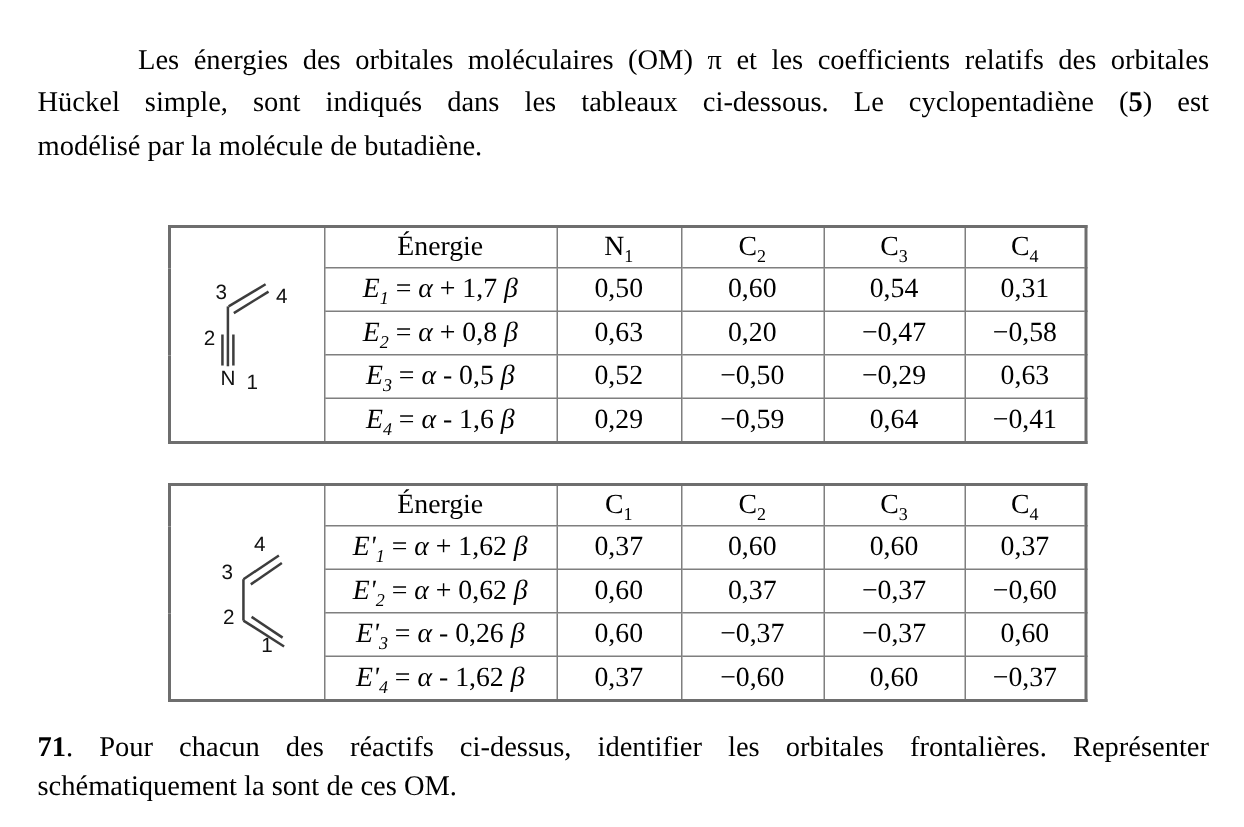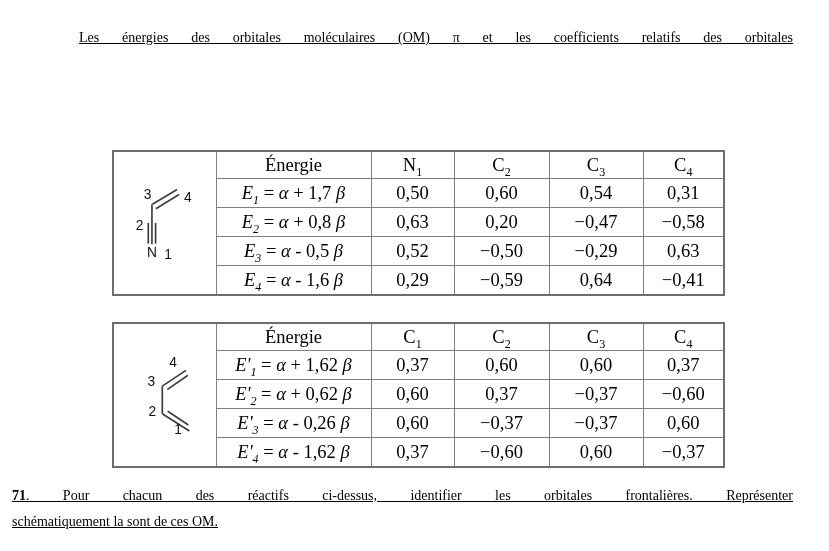--- a/index.html
+++ b/index.html
@@ -1,21 +1,21 @@
 <!DOCTYPE html>
 <html><head>
 <meta charset="utf-8">
 <style>
   html,body{margin:0;padding:0;background:#ffffff;}
   body{width:829px;height:551px;overflow:hidden;
        font-family:"Liberation Serif","DejaVu Serif",serif;color:#000;}
   .page{position:relative;width:829px;height:551px;background:#fff;}
 
   
-  .para{position:absolute;left:12px;width:781px;font-size:14px;text-decoration:underline;}
+  .para{position:absolute;left:25px;width:781px;font-size:19px;}
   #intro{top:30px;}
   #question{top:488px;}
   .jline{text-align:justify;text-align-last:justify;height:28.4px;white-space:normal;}
   #question .jline{height:25.5px;}
   .lline{text-align:left;height:28.4px;}
   .indent{padding-left:67px;}
   .b{font-weight:bold;}
   .i{font-style:italic;}
   sub{font-size:0.65em;line-height:0;}
 
@@ -34,20 +34,22 @@
   svg.mol text{font-family:"Liberation Sans","DejaVu Sans",sans-serif;font-size:14px;
                fill:#111;text-anchor:middle;}
 </style>
 </head>
 <body>
 
 <div class="page">
 
   <div class="para" id="intro">
     <div class="jline indent"><span>Les énergies des orbitales moléculaires (OM) π et les coefficients relatifs des orbitales</span></div>
+    <div class="jline"><span>Hückel simple, sont indiqués dans les tableaux ci-dessous. Le cyclopentadiène (</span><span class="b">5</span><span>) est</span></div>
+    <div class="lline"><span>modélisé par la molécule de butadiène.</span></div>
   </div>
 
   <table class="htable" id="table1">
     <colgroup>
       <col style="width:103px">
         <col style="width:155px">
         <col style="width:83px">
       <col style="width:95px">
         <col style="width:94px">
         <col style="width:81px">

